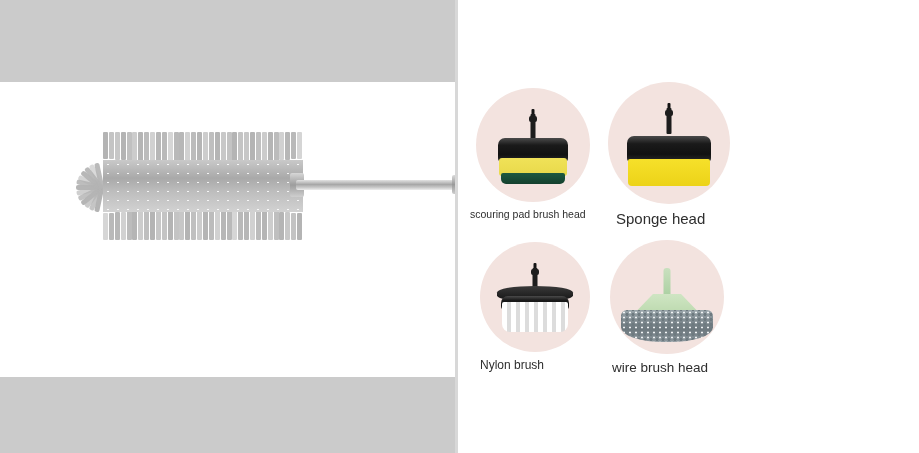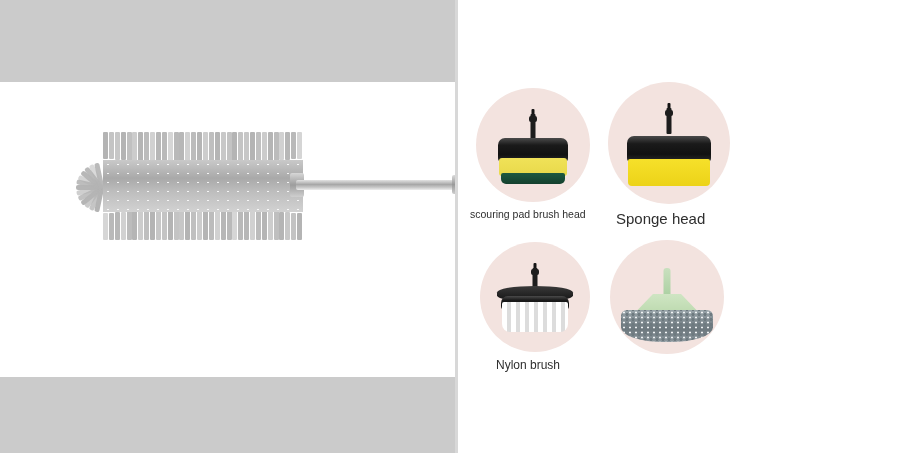--- a/index.html
+++ b/index.html
@@ -53,21 +53,21 @@
 
   .circle{position:relative;border-radius:50%;background:#f3e3df;}
   #cell-scour  .circle{width:114px;height:114px;}
   #cell-sponge .circle{width:122px;height:122px;}
   #cell-nylon  .circle{width:110px;height:110px;}
   #cell-wire   .circle{width:114px;height:114px;}
 
   .cap-label{margin-top:6px;color:#2e2e2e;white-space:nowrap;}
   #label-scour{font-size:10.5px;margin-left:-6px;}
   #label-sponge{font-size:15px;margin-left:8px;}
-  #label-nylon{font-size:12px;margin-left:16px;}
+  #label-nylon{font-size:12px;}
   #label-wire{font-size:13.5px;margin-left:2px;}
 
   
   .stem{position:absolute;left:50%;transform:translateX(-50%);width:5px;background:#1d1d1d;border-radius:1px;}
   .stem-tip{position:absolute;left:50%;transform:translateX(-50%);width:3px;height:7px;background:#141414;border-radius:1px;}
   .stem-knob{position:absolute;left:50%;transform:translateX(-50%);width:8px;height:6px;background:#1f1f1f;border-radius:2px;}
   .blackcap{position:absolute;left:50%;transform:translateX(-50%);
         background:linear-gradient(180deg,#4a4a4a 0%,#1a1a1a 30%,#111 70%,#2c2c2c 100%);
         border-radius:7px 7px 4px 4px;}
   .capdisc{position:absolute;left:50%;transform:translateX(-50%);
@@ -254,16 +254,17 @@
       </div>
       <div class="cap-label" id="label-nylon">Nylon brush</div>
     </div>
 
     <div class="head-cell" id="cell-wire">
       <div class="circle">
         <div class="stem" id="wi-stem"></div>
         <div id="wi-green"></div>
         <div id="wi-mesh"></div>
       </div>
+      <div class="cap-label" id="label-wire">wire brush head</div>
     </div>
 
   </div>
 </div>
 
 </body></html>

